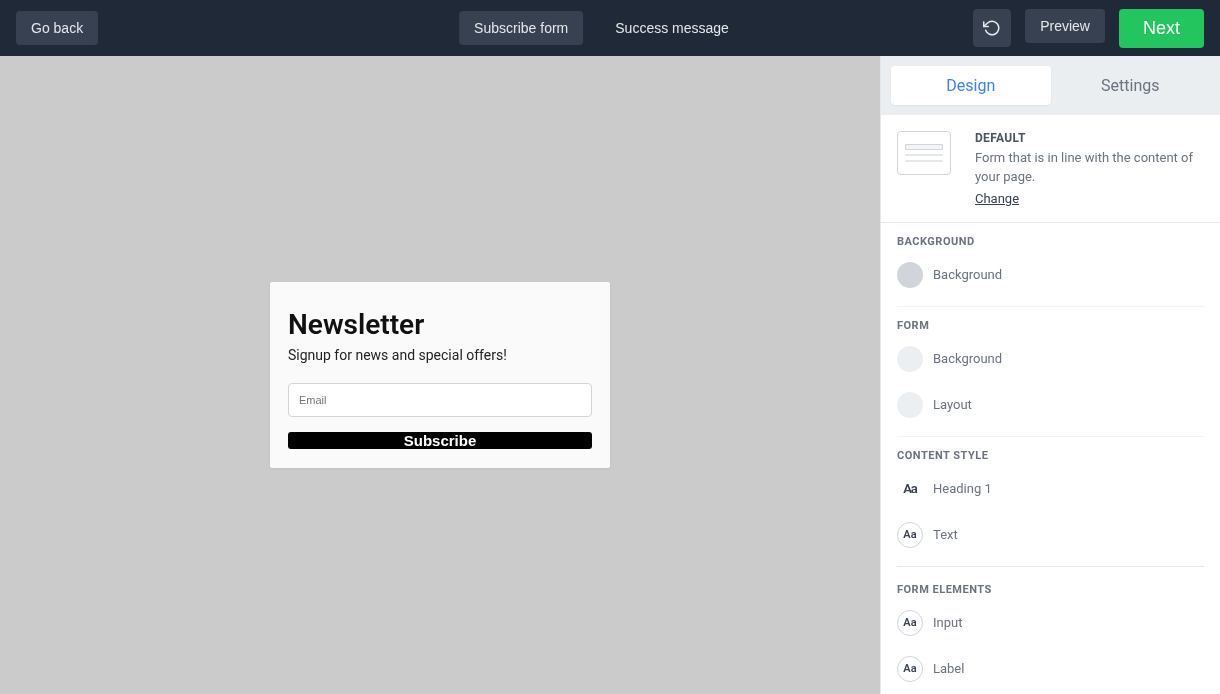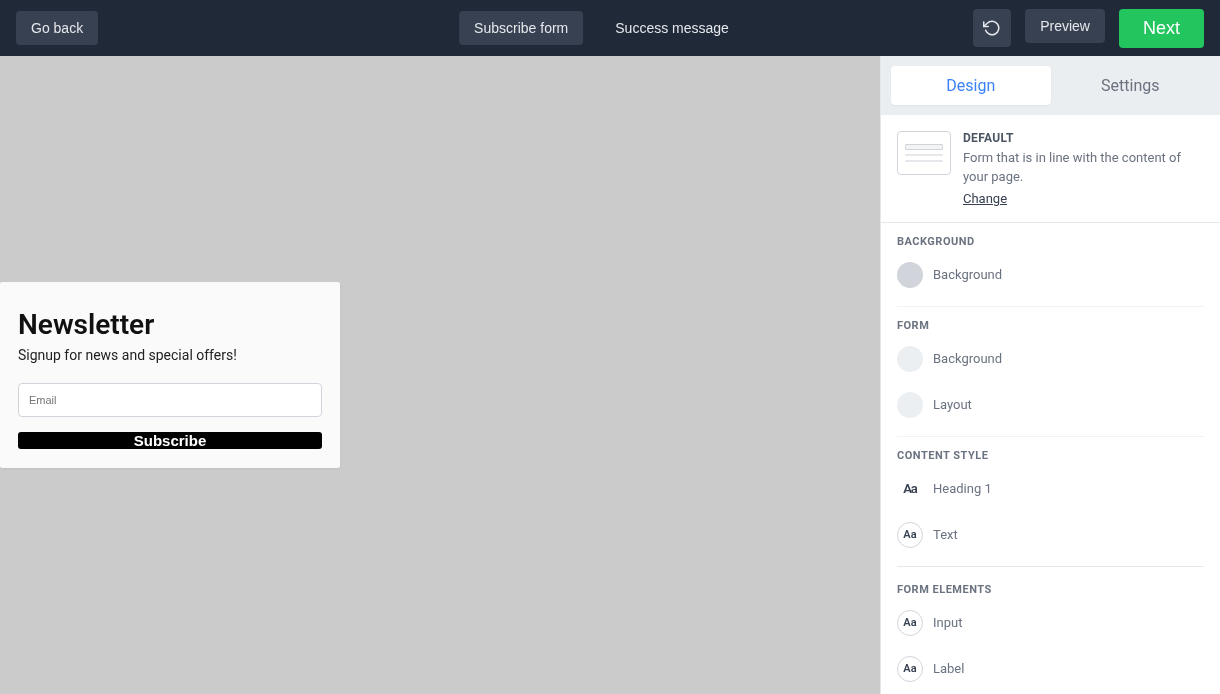--- a/index.html
+++ b/index.html
@@ -75,20 +75,21 @@
       font-size: 18px;
       font-weight: 500;
       cursor: pointer;
     }
     .main { display: flex; height: 638px; }
     .canvas {
       flex: 1;
       background: #cbcbcb;
       display: flex;
       align-items: center;
+      justify-content: center;
     }
     .form-card {
       background: #fafafa;
       padding: 26px 18px 18px 18px;
       border-radius: 2px;
       width: 340px;
       box-shadow: 0 1px 3px rgba(0,0,0,0.05);
     }
     .form-title {
       font-size: 28px;
@@ -148,21 +149,21 @@
     }
     .sidebar-tab.active {
       background: #fff;
       color: #3b82f6;
       box-shadow: 0 1px 2px rgba(0,0,0,0.05);
     }
     .default-section {
       padding: 16px;
       border-bottom: 1px solid #e5e7eb;
       display: flex;
-      gap: 12px;
+      gap: 24px;
     }
     .default-thumb {
       width: 54px;
       height: 44px;
       border: 1px solid #d1d5db;
       border-radius: 4px;
       background: #fff;
       padding: 8px 7px;
       display: flex;
       flex-direction: column;

